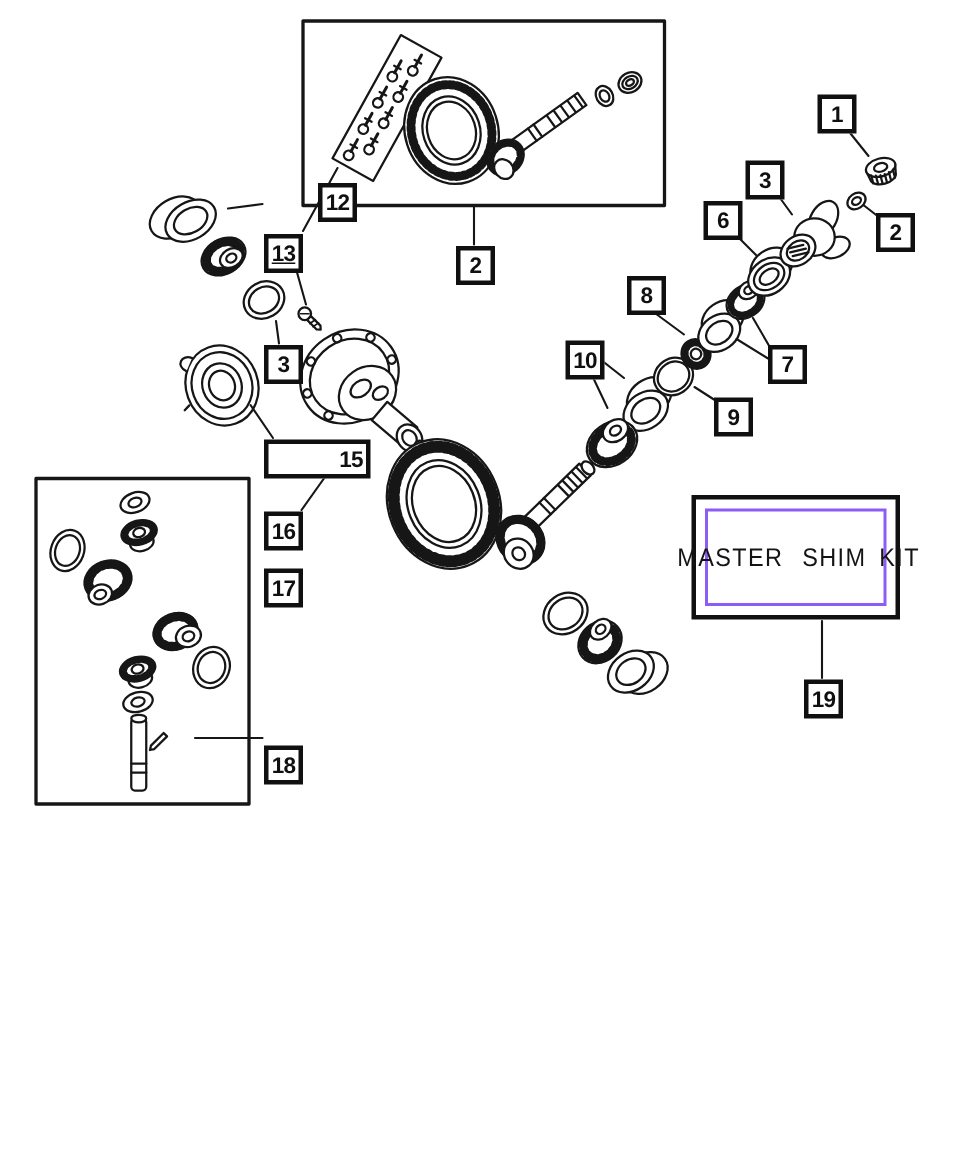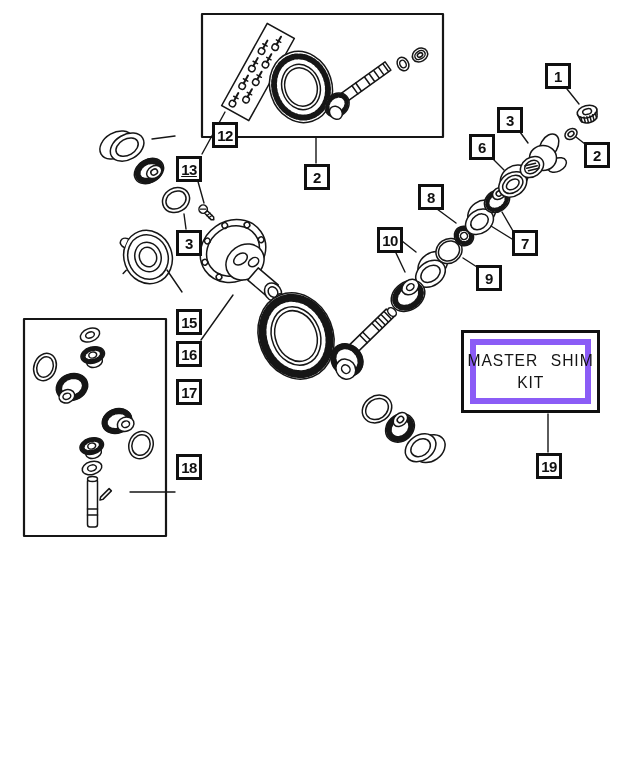--- a/index.html
+++ b/index.html
@@ -25,21 +25,21 @@
     color:#101010; font-weight:700; font-size:15px; letter-spacing:-0.5px;
     display:flex; align-items:center; justify-content:center; z-index:3;
   }
   
   .kitbox {
     position:absolute; left:461px; top:330px; width:133px; height:77px;
     border:3px solid #101010; background:#ffffff; z-index:2;
   }
   .kitbox .inner {
     position:absolute; left:6px; top:6px; right:6px; bottom:6px;
-    border:6px solid #8b5cf6; display:flex; flex-direction:column;
+    border:2px solid #8b5cf6; display:flex; flex-direction:row;
     align-items:center; justify-content:center; gap:2px;
   }
   .kitbox .kt {
     color:#141414; font-family:"Liberation Sans", sans-serif;
     font-size:17px; font-weight:400; letter-spacing:1px; word-spacing:8px;
     white-space:nowrap; transform:scaleX(0.92);
   }
 </style>
 </head>
 <body>
@@ -379,24 +379,24 @@
   <div class="callout" style="left:497px; top:107px;">3</div>
   <div class="callout" style="left:469px; top:134px;">6</div>
   <div class="callout" style="left:512px; top:230px;">7</div>
   <div class="callout" style="left:418px; top:184px;">8</div>
   <div class="callout" style="left:476px; top:265px;">9</div>
   <div class="callout" style="left:377px; top:227px;">10</div>
   <div class="callout" style="left:304px; top:164px;">2</div>
   <div class="callout" style="left:176px; top:122px;margin-left:36px;">12</div>
   <div class="callout" style="left:176px; top:156px;text-decoration:underline;">13</div>
   <div class="callout" style="left:176px; top:230px;">3</div>
-  <div class="callout" style="left:176px; top:309px;">15</div>
+  <div class="callout" style="left:176px; top:293px;padding-left:45px;">15</div>
   <div class="callout" style="left:176px; top:341px;">16</div>
   <div class="callout" style="left:176px; top:379px;">17</div>
-  <div class="callout" style="left:176px; top:454px;">18</div>
+  <div class="callout" style="left:176px; top:497px;">18</div>
   <div class="callout" style="left:536px; top:453px;">19</div>
 
   <div class="kitbox">
     <div class="inner">
       <div class="kt">MASTER SHIM</div>
       <div class="kt">KIT</div>
     </div>
   </div>
 
 </div>

